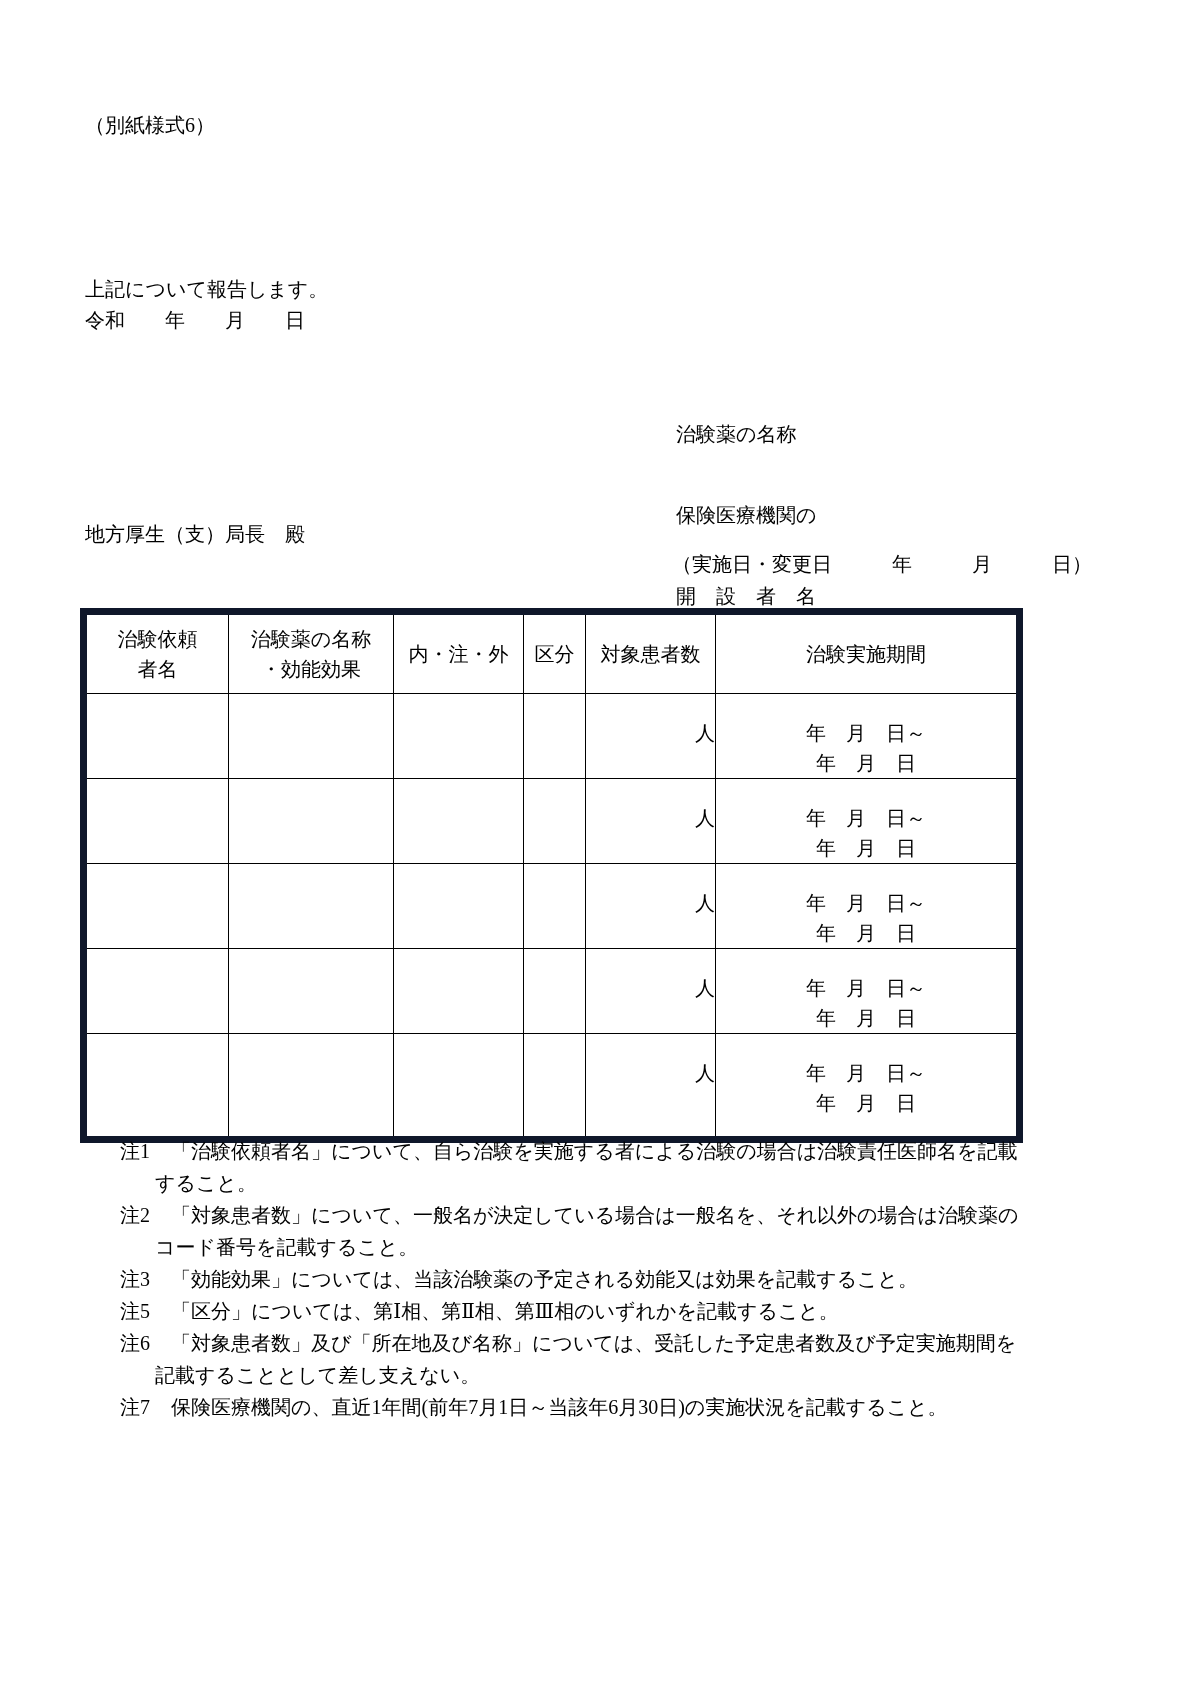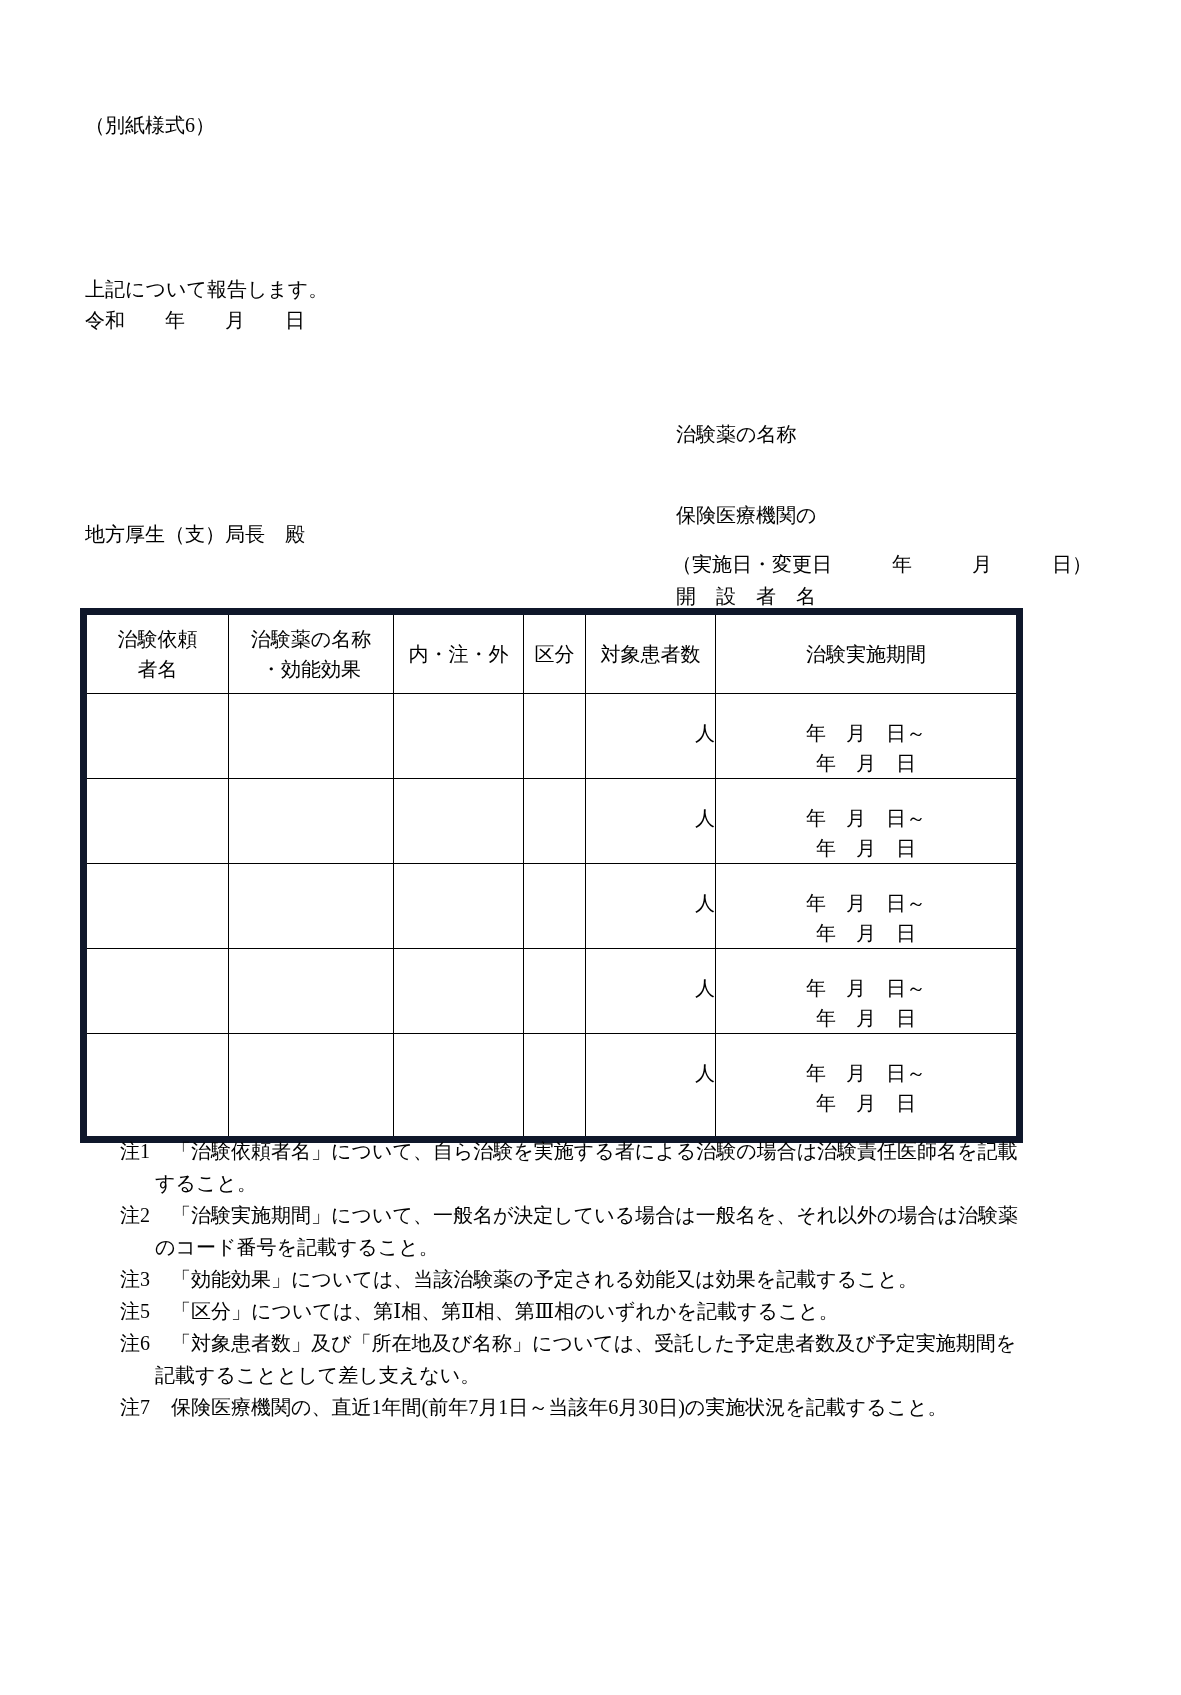--- a/index.html
+++ b/index.html
@@ -157,21 +157,21 @@
 年　月　日</span></td>
       </tr>
     </tbody>
   </table>
 
   <div class="notes">
     <div class="note">
       <span class="note-label">注1</span><span>「治験依頼者名」について、自ら治験を実施する者による治験の場合は治験責任医師名を記載すること。</span>
     </div>
     <div class="note">
-      <span class="note-label">注2</span><span>「治験実施期間」について、一般名が決定している場合は一般名を、それ以外の場合は治験薬のコード番号を記載すること。</span>
+      <span class="note-label">注2</span><span>「対象患者数」について、一般名が決定している場合は一般名を、それ以外の場合は治験薬のコード番号を記載すること。</span>
     </div>
     <div class="note">
       <span class="note-label">注3</span><span>「効能効果」については、当該治験薬の予定される効能又は効果を記載すること。</span>
     </div>
     <div class="note">
       <span class="note-label">注5</span><span>「区分」については、第Ⅰ相、第Ⅱ相、第Ⅲ相のいずれかを記載すること。</span>
     </div>
     <div class="note">
       <span class="note-label">注6</span><span>「対象患者数」及び「所在地及び名称」については、受託した予定患者数及び予定実施期間を記載することとして差し支えない。</span>
     </div>

